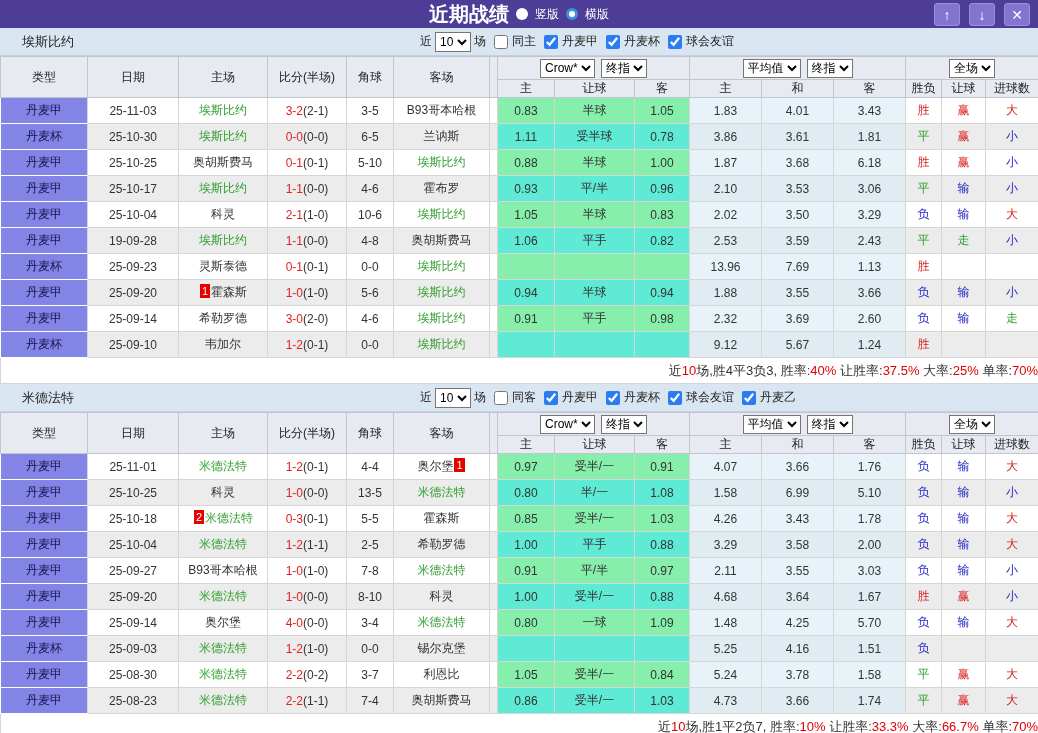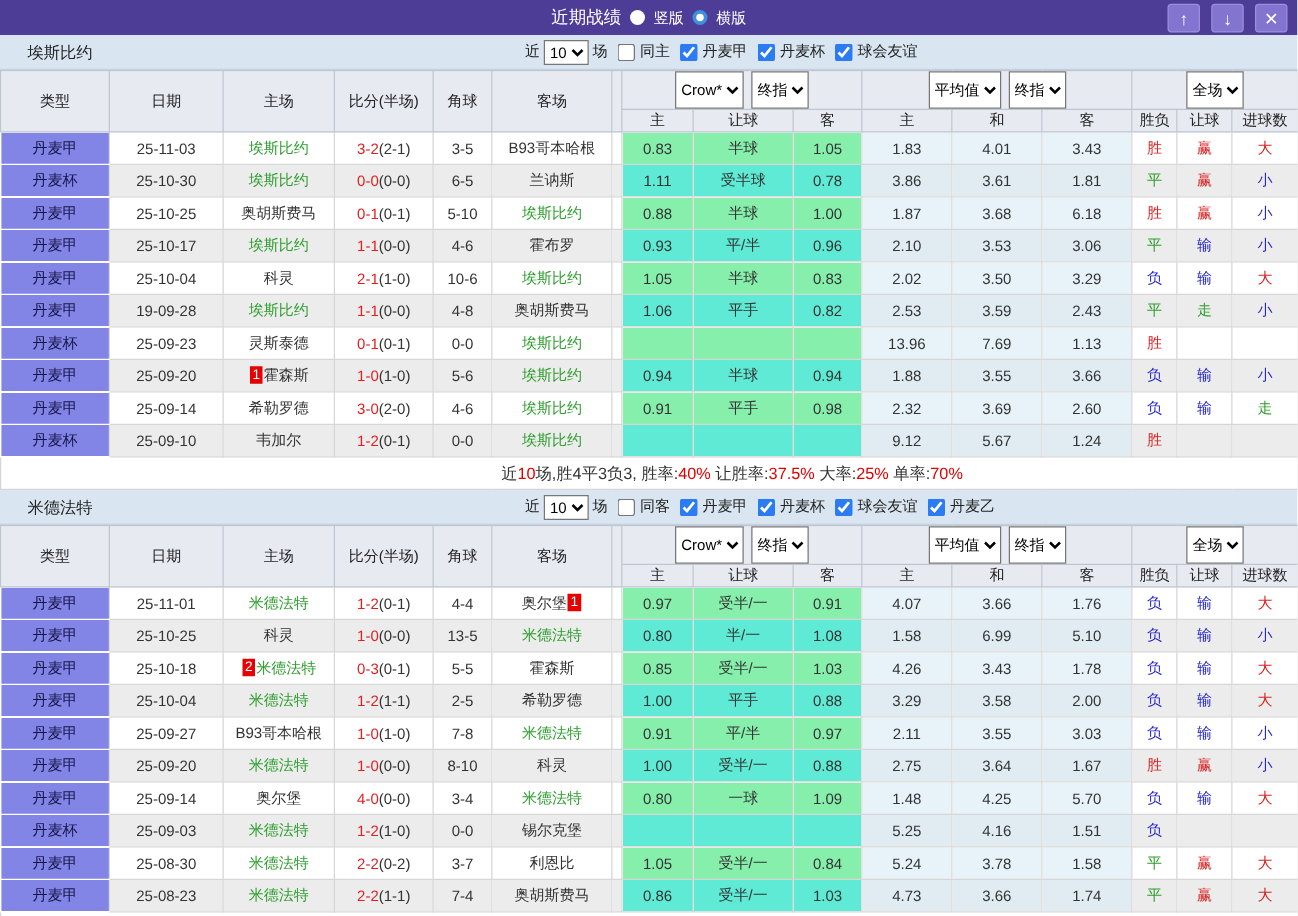--- a/index.html
+++ b/index.html
@@ -1,55 +1,55 @@
 <!DOCTYPE html>
 <html><head>
 <meta charset="utf-8">
 <style>
   html,body{margin:0;padding:0;background:#fff;}
   body{width:1038px;font-family:"Liberation Sans","DejaVu Sans",sans-serif;font-size:12px;color:#333;}
   
   .titlebar{height:28px;background:#4e3d96;position:relative;display:flex;align-items:center;justify-content:center;color:#fff;}
   .tb-center{display:flex;align-items:center;gap:7px;}
-  .tb-title{font-weight:normal;font-size:14px;}
+  .tb-title{font-weight:bold;font-size:20px;}
   .radio{display:inline-block;width:12px;height:12px;border-radius:50%;box-sizing:border-box;cursor:pointer;}
   .radio.solid{background:#fff;}
   .radio.ring{background:#fff;border:3px solid #3f8fe0;}
   .tb-opt{font-size:12px;}
   .tb-buttons{position:absolute;right:8px;top:3px;display:flex;gap:9px;}
   .tb-btn{width:24px;height:21px;background:#8274cf;border:1px solid #9a8fdc;border-radius:3px;color:#fff;font-size:14px;font-weight:bold;display:flex;align-items:center;justify-content:center;cursor:pointer;line-height:1;}
   
   .filterbar{height:28px;background:#d9e6f2;position:relative;border-bottom:1px solid #c2d2e2;box-sizing:border-box;}
   .team-name{position:absolute;left:22px;top:0;line-height:27px;font-size:13px;color:#222;}
   .filters{position:absolute;left:420px;top:0;height:27px;display:flex;align-items:center;gap:3px;white-space:nowrap;}
   .filters select{height:20px;font-size:12px;font-family:inherit;border:1px solid #767676;background:#fff;}
   .filters input[type=checkbox]{width:14px;height:14px;accent-color:#2b7bf3;margin:0 1px 0 5px;vertical-align:middle;}
   .flabel{font-size:12px;color:#222;}
   
   table.results{border-collapse:collapse;table-layout:fixed;width:1038px;}
   .results th{background:#e7eaf1;border:1px solid #bfc6d1;font-weight:normal;font-size:12px;color:#222;padding:0;}
   .results thead tr.ddrow th{height:22px;}
   .results thead tr.lblrow th{height:16px;}
-  .results th select{height:30px;font-size:12px;font-family:inherit;border:1px solid #767676;background:#fff;margin:0 3px;}
+  .results th select{height:19px;font-size:12px;font-family:inherit;border:1px solid #767676;background:#fff;margin:0 3px;}
   .results td{border:1px solid #d6d6d6;text-align:center;height:25px;padding:0;overflow:hidden;white-space:nowrap;}
   .results tbody tr.even td{background:#ececec;}
   .results td.type{background:#8285e6;border:1px solid #fff;border-right:1px solid #d6d6d6;color:#15154a;}
   .results tbody tr.even td.type{background:#8285e6;}
   .results td.let{background:#86efac;}
   .results tbody tr.even td.let{background:#5eead4;}
   .results td.avg{background:#e7f3f9;}
   .results tbody tr.even td.avg{background:#e0ecf2;}
   .self-team{color:#2e9e2e;}
   .score-ft{color:#e02020;}
   .score-ht{color:#333;}
   .badge{display:inline-block;background:#e60000;color:#fff;font-size:11px;line-height:14px;padding:0 2px;margin:0 1px;vertical-align:1px;}
   .res-red{color:#d82222;}
   .res-blue{color:#2626cc;}
   .res-green{color:#2e9e2e;}
-  .summary td{background:#fff;border:1px solid #d6d6d6;text-align:left;padding-left:400px;height:25px;font-size:13px;margin-left:32px;}
+  .summary td{background:#fff;border:1px solid #d6d6d6;text-align:right;padding-left:400px;height:25px;font-size:13px;margin-left:32px;}
   .sum-red{color:#e00000;}
 </style>
 </head>
 <body>
 
 <div class="titlebar">
   <div class="tb-center">
     <span class="tb-title">近期战绩</span>
     <span class="radio solid"></span>
     <span class="tb-opt">竖版</span>
@@ -475,21 +475,21 @@
           <td class="type">丹麦甲</td>
           <td>25-09-20</td>
           <td><span class="self-team">米德法特</span></td>
           <td><span class="score-ft">1-0</span><span class="score-ht">(0-0)</span></td>
           <td>8-10</td>
           <td><span>科灵</span></td>
           <td></td>
           <td class="let">1.00</td>
           <td class="let">受半/一</td>
           <td class="let">0.88</td>
-          <td class="avg">2.75</td>
+          <td class="avg">4.68</td>
           <td class="avg">3.64</td>
           <td class="avg">1.67</td>
           <td class="res-red">胜</td>
           <td class="res-red">赢</td>
           <td class="res-blue">小</td>
         </tr>
         <tr class="odd">
           <td class="type">丹麦甲</td>
           <td>25-09-14</td>
           <td><span>奥尔堡</span></td>

